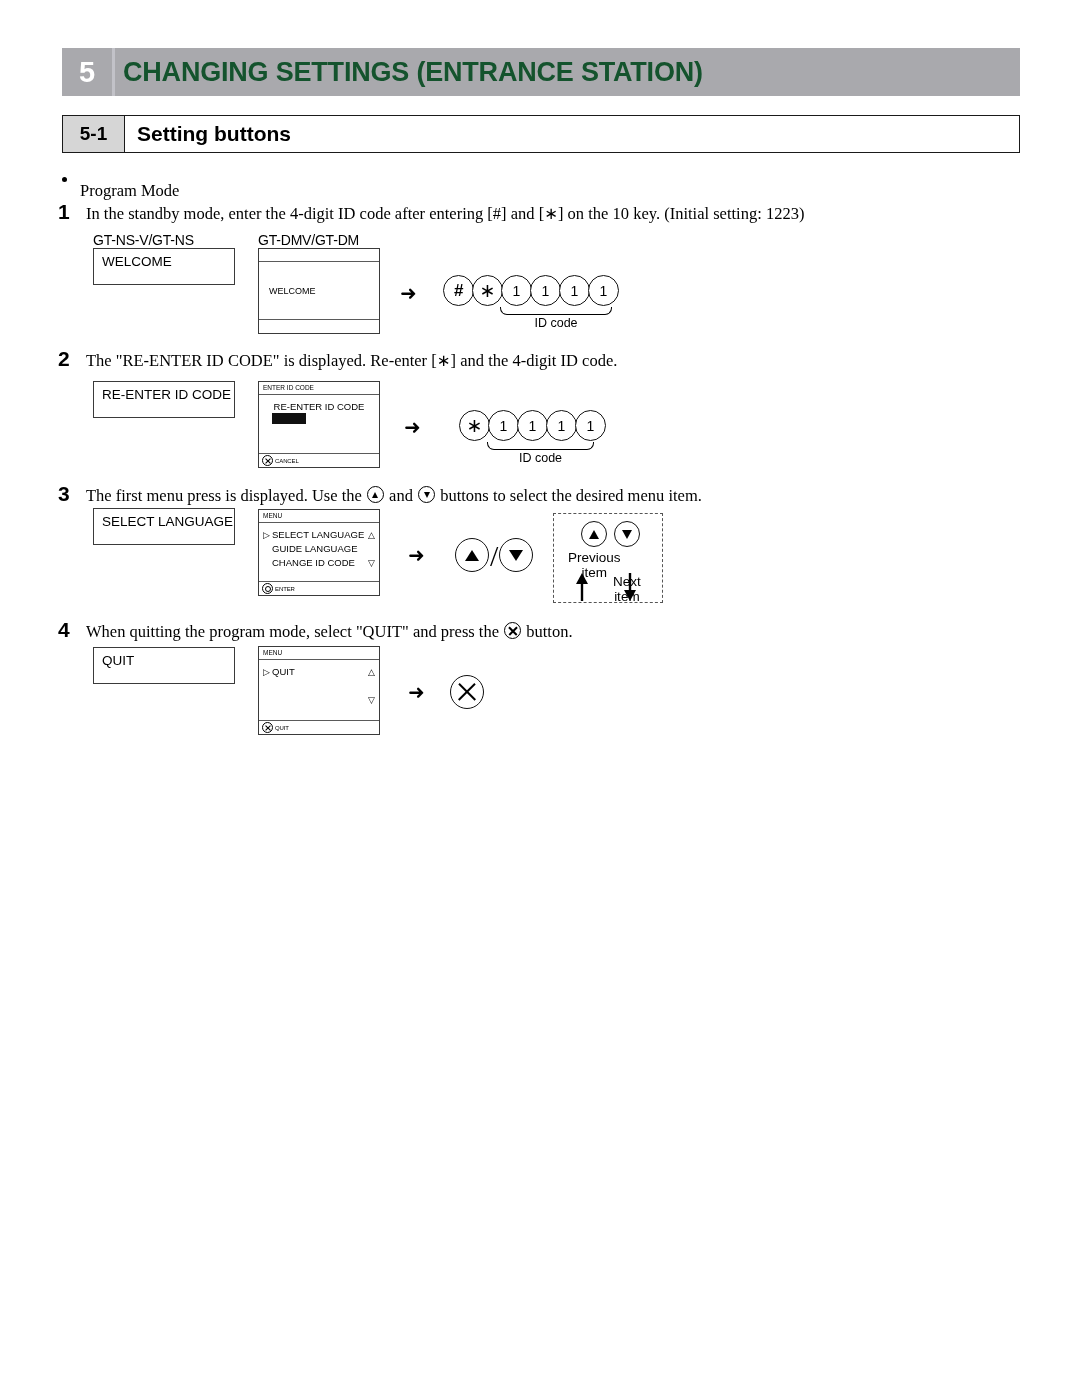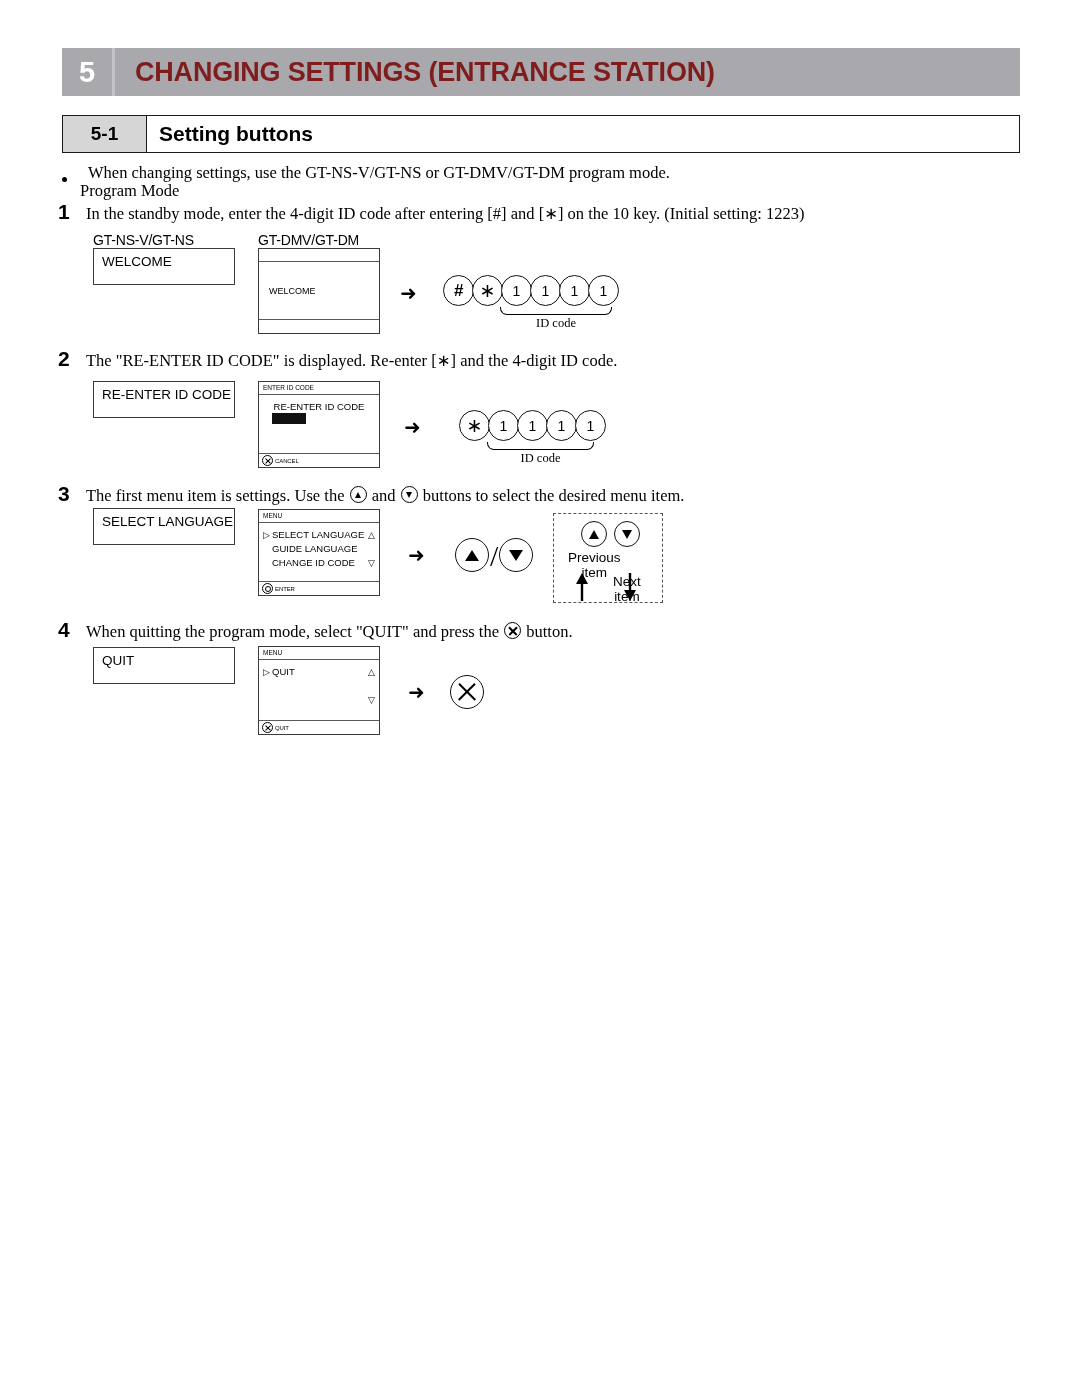--- a/index.html
+++ b/index.html
@@ -39,41 +39,41 @@
     color: #ffffff;
     font-family: "Liberation Sans", sans-serif;
     font-weight: bold;
     font-size: 29px;
     border-right: 3px solid #c2c2c8;
   }
   .chapter-title {
     flex: 1;
     display: flex;
     align-items: center;
-    padding-left: 20px;
-    color: #7f1d1d;
+    padding-left: 8px;
+    color: #14532d;
     font-family: "Liberation Sans", sans-serif;
     font-weight: bold;
     font-size: 27px;
     letter-spacing: -0.2px;
   }
 
   
   .section-bar {
     position: absolute;
     left: 62px; top: 115px;
     width: 958px; height: 38px;
     border: 1.6px solid #1a1a1a;
     display: flex;
     align-items: stretch;
     box-sizing: border-box;
     background: #fff;
   }
   .section-num {
-    width: 84px;
+    width: 62px;
     background: #d6d6d6;
     display: flex;
     align-items: center;
     justify-content: center;
     font-family: "Liberation Sans", sans-serif;
     font-weight: bold;
     font-size: 19px;
     border-right: 1.6px solid #1a1a1a;
     box-sizing: border-box;
   }
@@ -327,21 +327,21 @@
   }
   .brace {
     height: 8px;
     border-bottom: 1.4px solid #000;
     border-left: 1.4px solid #000;
     border-right: 1.4px solid #000;
     border-radius: 0 0 7px 7px;
     box-sizing: border-box;
   }
   .brace-label {
-    font-family: Liberation Serif, serif;
+    font-family: Liberation Sans, sans-serif;
     font-size: 12.5px;
     margin-top: 1px;
   }
 
   
   .bigcirc {
     width: 34px; height: 34px;
     border: 1.5px solid #111;
     border-radius: 50%;
     display: flex;
@@ -447,21 +447,20 @@
   <div class="chapter-bar">
     <div class="chapter-num">5</div>
     <div class="chapter-title">CHANGING SETTINGS (ENTRANCE STATION)</div>
   </div>
 
   <div class="section-bar">
     <div class="section-num">5-1</div>
     <div class="section-title">Setting buttons</div>
   </div>
 
-  <div class="intro">When changing settings, use the GT-NS-V/GT-NS or GT-DMV/GT-DM program mode.</div>
   <div class="bullet-line">
     <span class="bullet-dot"></span>
     <span>Program Mode</span>
   </div>
 
   <div class="step" style="top:200px;">
     <span class="step-num">1</span>
     <span class="step-text"><span>In the standby mode, enter the 4-digit ID code after entering [#] and [</span><span>∗</span><span>] on the 10 key. (Initial setting: 1223)</span></span>
   </div>
 
@@ -526,21 +525,21 @@
     <div class="key">1</div>
   </div>
   <div class="brace-wrap" style="left:487px; top:442px; width:107px;">
     <div class="brace" style="width:107px;"></div>
     <div class="brace-label">ID code</div>
   </div>
 
   <div class="step" style="top:482px;">
     <span class="step-num">3</span>
     <span class="step-text">
-      <span>The first menu item is settings. Use the </span><span class="inline-circ"><span class="tri-up"></span></span><span> and </span><span class="inline-circ"><span class="tri-dn"></span></span><span> buttons to select the desired menu item.</span>
+      <span>The first menu press is displayed. Use the </span><span class="inline-circ"><span class="tri-up"></span></span><span> and </span><span class="inline-circ"><span class="tri-dn"></span></span><span> buttons to select the desired menu item.</span>
     </span>
   </div>
 
   <div class="lcd-simple" style="left:93px; top:508px;">
     <div class="ln">SELECT LANGUAGE</div>
   </div>
 
   <div class="lcd-panel" style="left:258px; top:509px; height:87px;">
     <div class="lcd-head">MENU</div>
     <div class="lcd-body">

